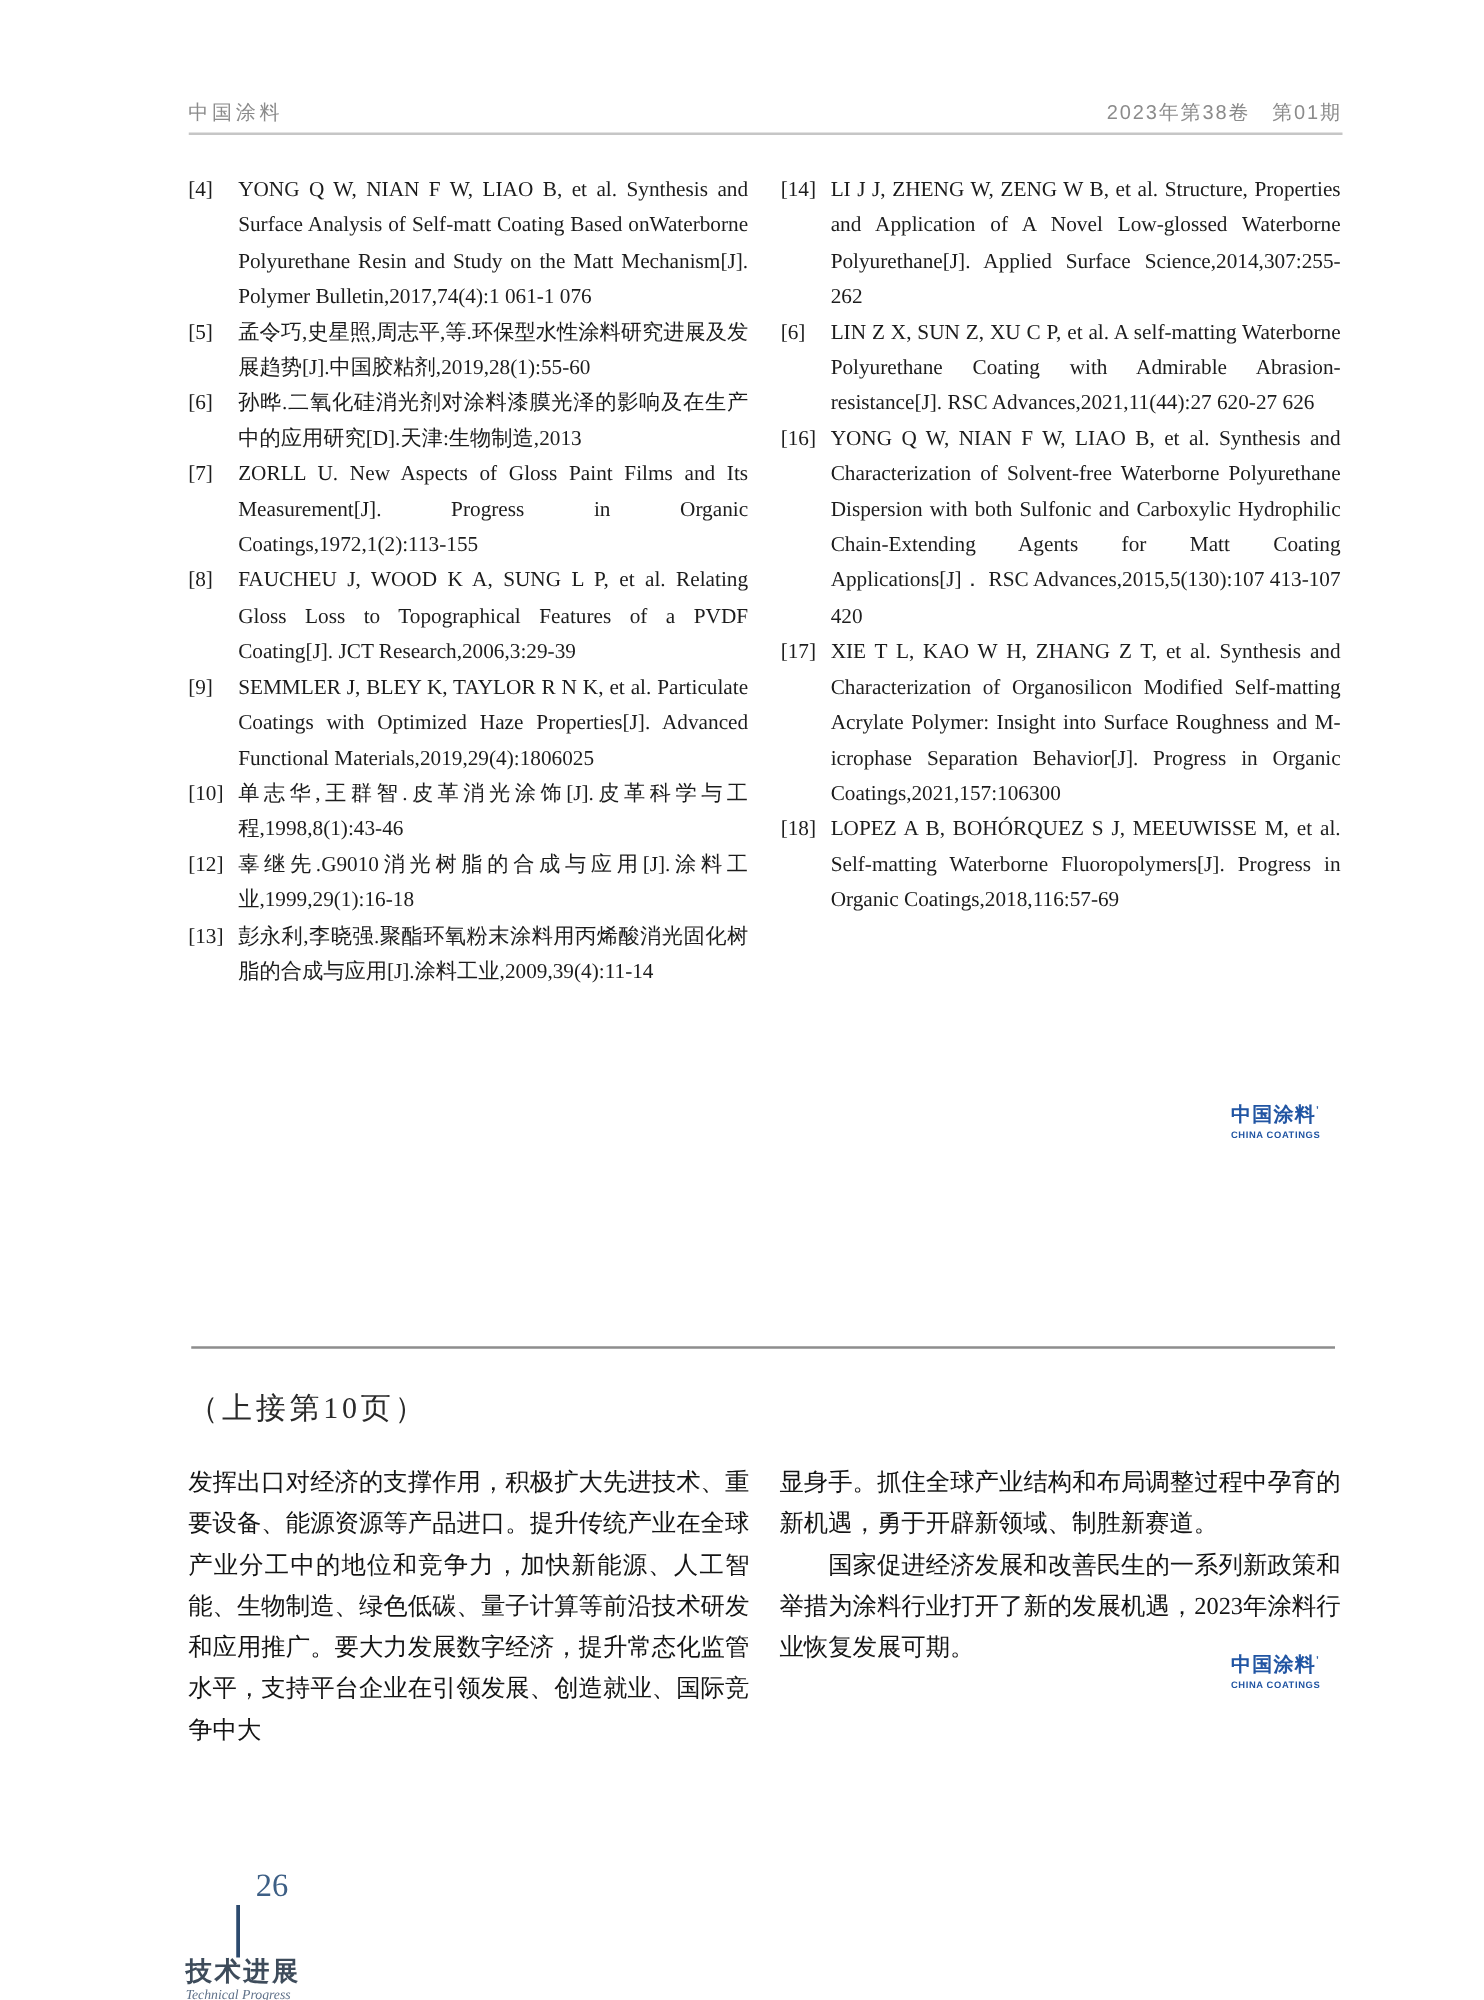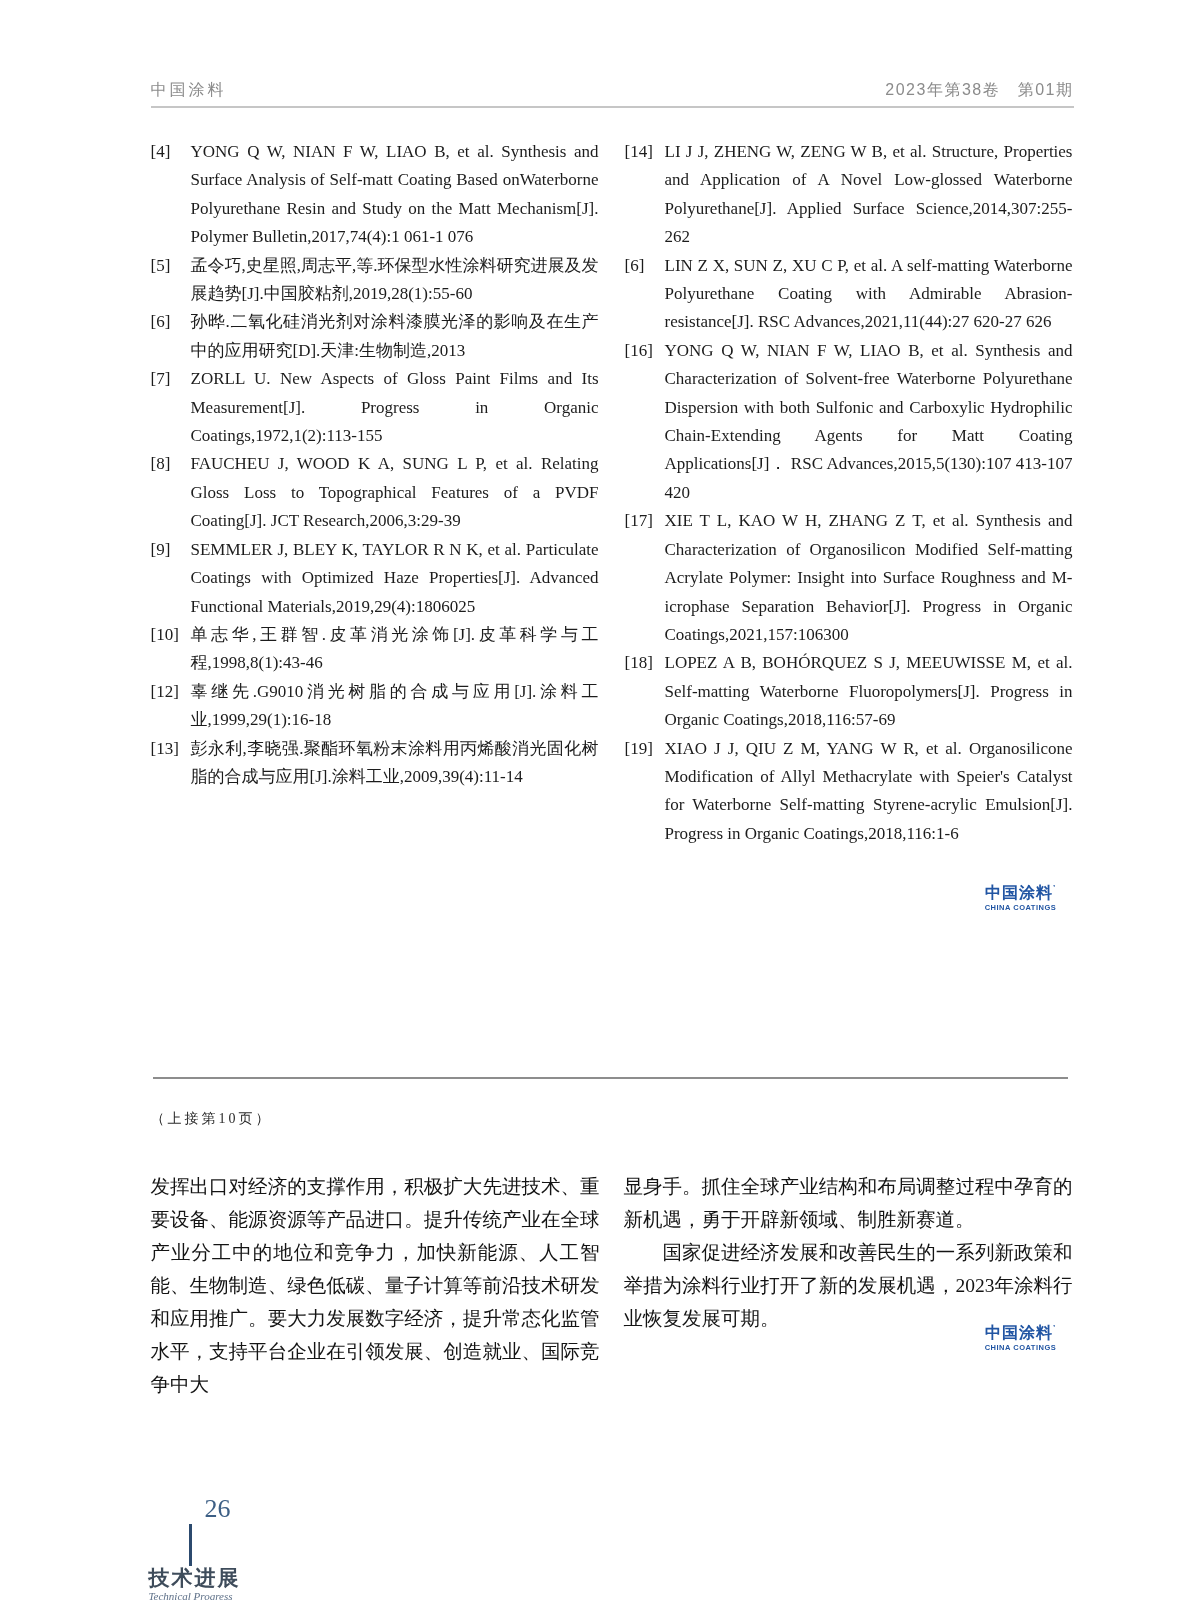--- a/index.html
+++ b/index.html
@@ -49,21 +49,21 @@
   .logo-en{font-size:7.5px;letter-spacing:0.5px;font-weight:bold;margin-top:2px;white-space:nowrap;}
   #logo-refs{top:884px;left:961px;}
   #logo-body{top:1324px;left:961px;}
   
   .section-divider{
     position:absolute;top:1077px;left:135px;width:915px;height:2px;
     background:var(--rule-dark-gray,#8d8d8d);
   }
   .continuation-note{
     position:absolute;top:1110px;left:133px;
-    font-size:14px;letter-spacing:3px;color:#2a2a2a;
+    font-size:24px;letter-spacing:3px;color:#2a2a2a;
   }
   
   .body-cols{
     position:absolute;top:1170px;left:133px;width:922px;
     display:flex;gap:24px;
     font-size:19.5px;line-height:33px;color:#141414;
   }
   .body-cols .col{flex:1;text-align:justify;}
   .body-cols p{margin:0;}
   .body-cols p.indent{text-indent:2em;}
@@ -151,24 +151,20 @@
           <span class="ref-num">[16]</span>
           <span class="ref-text">YONG Q W, NIAN F W, LIAO B, et al. Synthesis and Characterization of Solvent-free Waterborne Polyurethane Dispersion with both Sulfonic and Carboxylic Hydrophilic Chain-Extending Agents for Matt Coating Applications[J]． RSC Advances,2015,5(130):107 413-107 420</span>
         </div>
         <div class="ref-item">
           <span class="ref-num">[17]</span>
           <span class="ref-text">XIE T L, KAO W H, ZHANG Z T, et al. Synthesis and Characterization of Organosilicon Modified Self-matting Acrylate Polymer: Insight into Surface Roughness and M-icrophase Separation Behavior[J]. Progress in Organic Coatings,2021,157:106300</span>
         </div>
         <div class="ref-item">
           <span class="ref-num">[18]</span>
           <span class="ref-text">LOPEZ A B, BOHÓRQUEZ S J, MEEUWISSE M, et al. Self-matting Waterborne Fluoropolymers[J]. Progress in Organic Coatings,2018,116:57-69</span>
-        </div>
-        <div class="ref-item">
-          <span class="ref-num">[19]</span>
-          <span class="ref-text">XIAO J J, QIU Z M, YANG W R, et al. Organosilicone Modification of Allyl Methacrylate with Speier's Catalyst for Waterborne Self-matting Styrene-acrylic Emulsion[J]. Progress in Organic Coatings,2018,116:1-6</span>
         </div>
       </div>
   </div>
 
   <div class="logo" id="logo-refs">
     <div class="logo-cn"><span>中国涂料</span><sup>’</sup></div>
     <div class="logo-en">CHINA COATINGS</div>
   </div>
 
   <div class="section-divider"></div>

